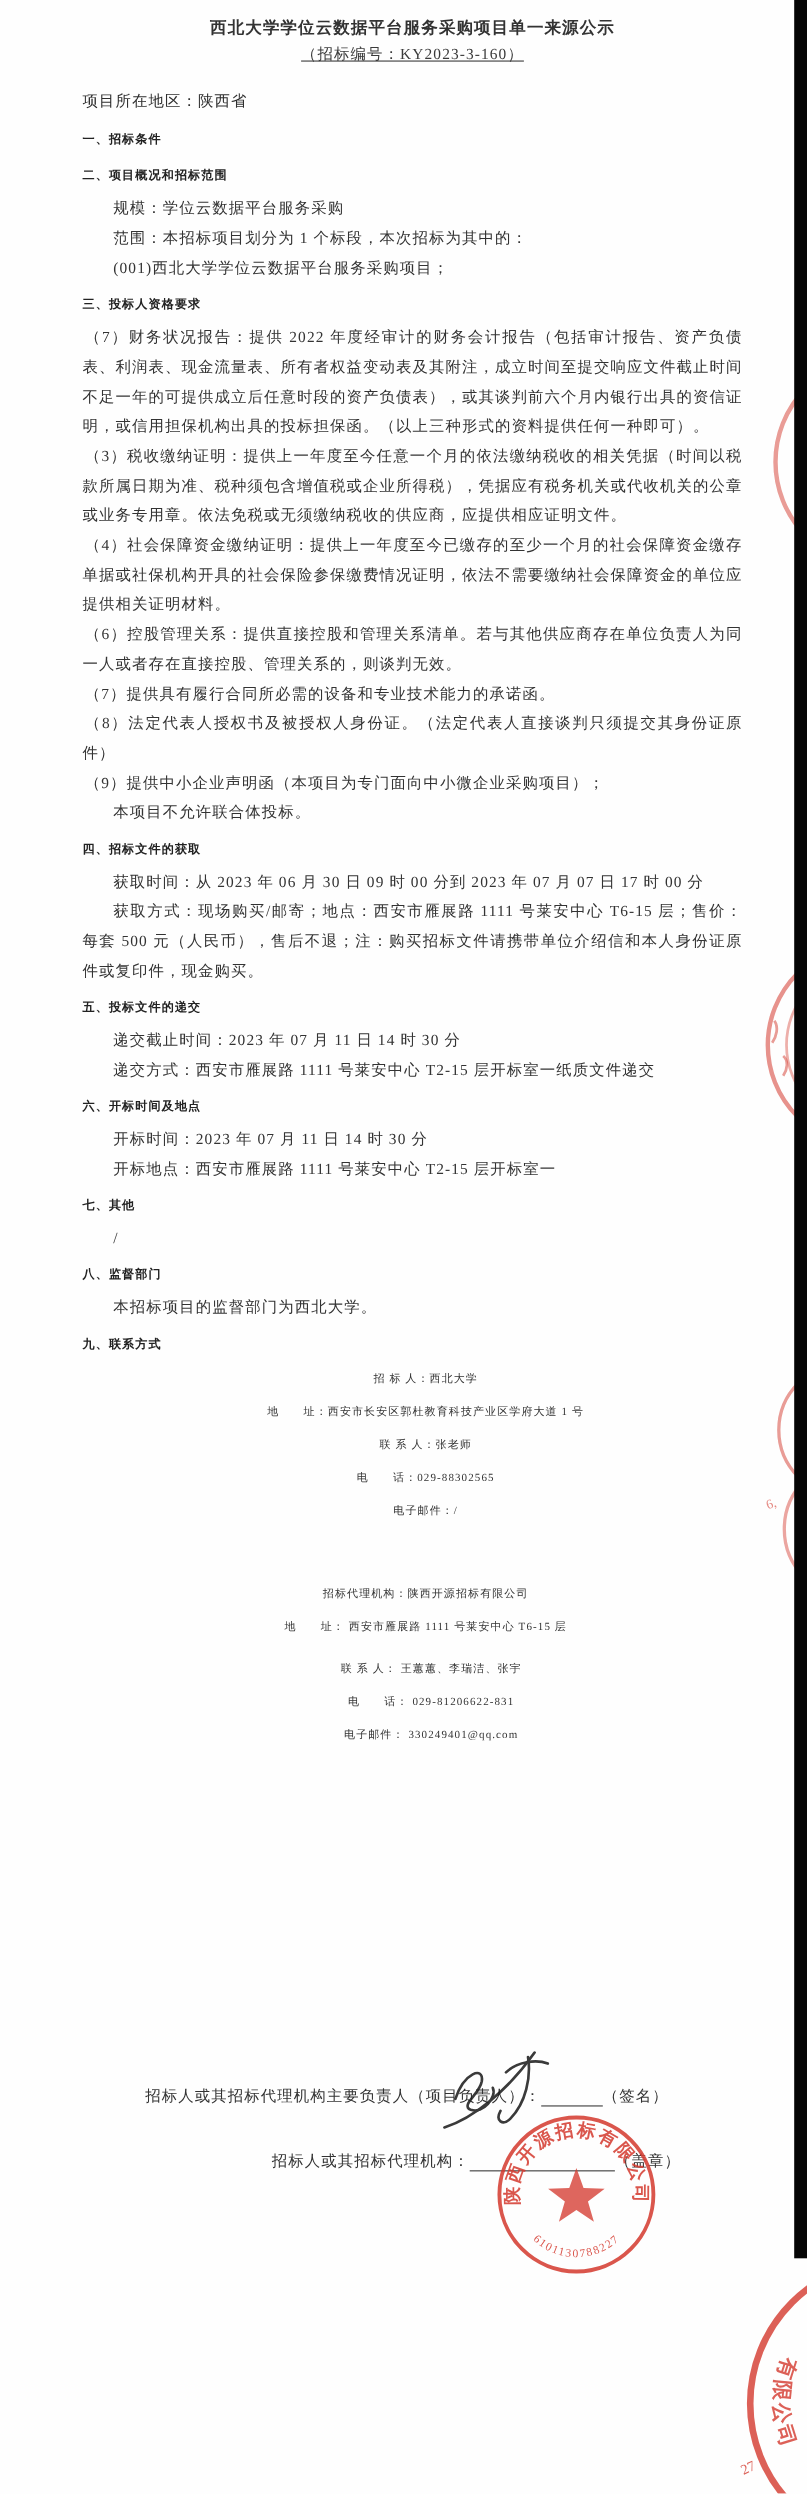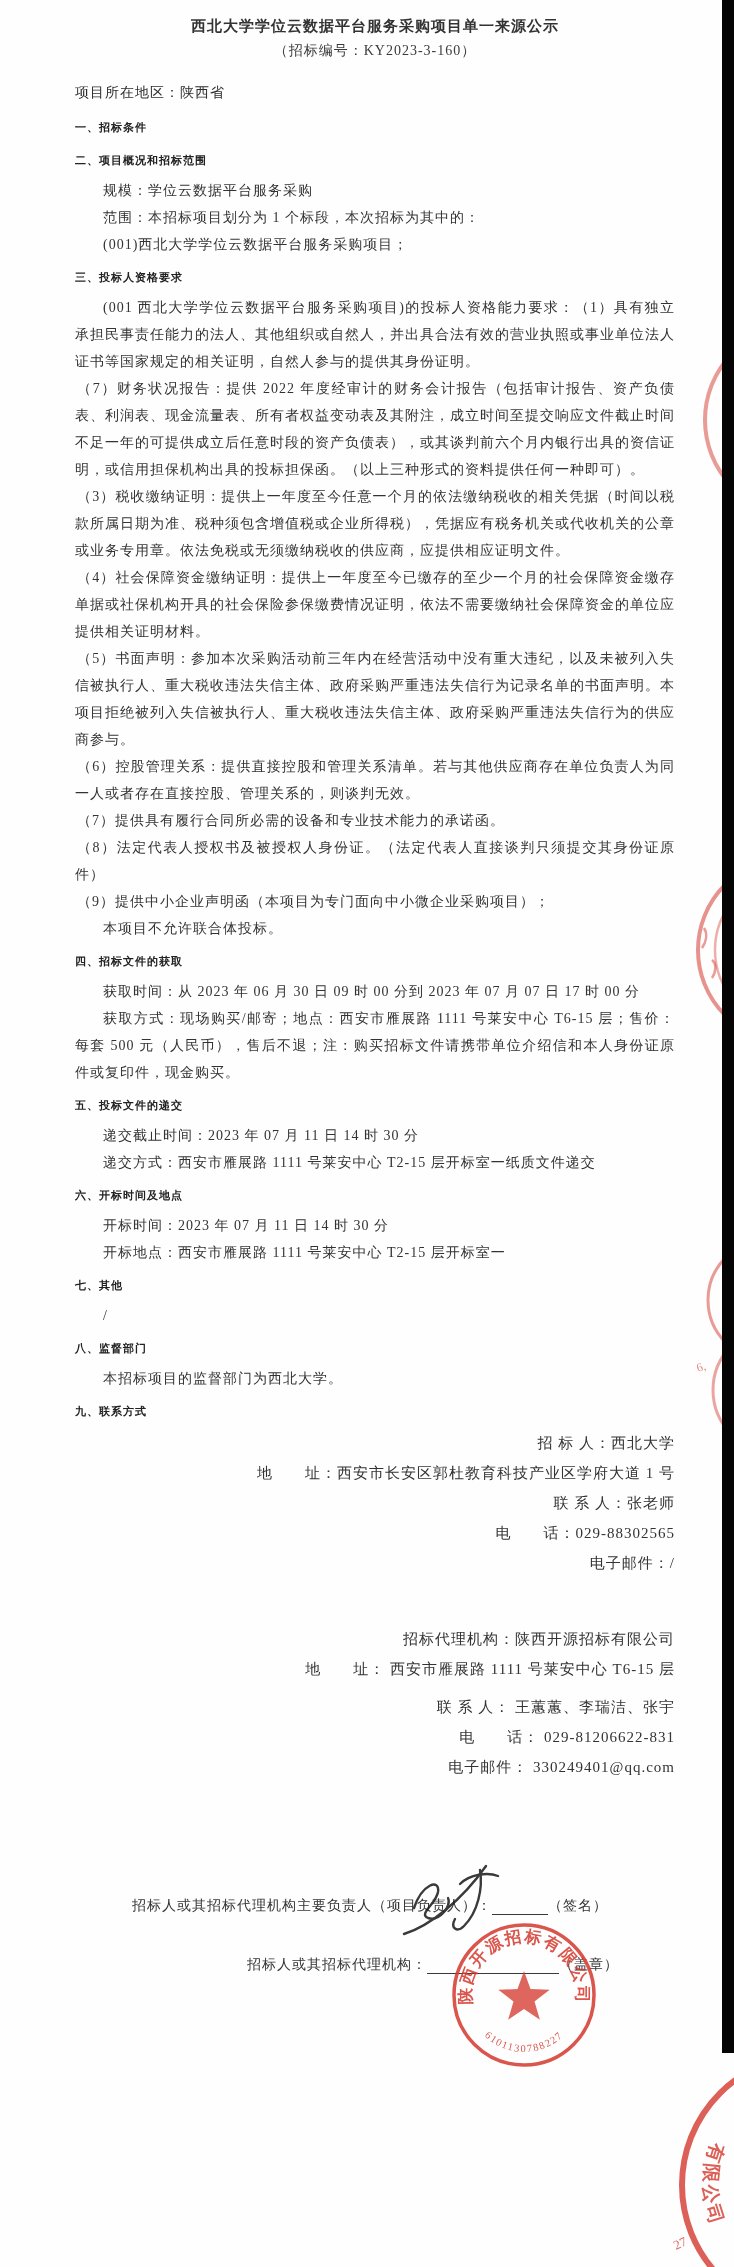--- a/index.html
+++ b/index.html
@@ -1,26 +1,26 @@
 <!DOCTYPE html>
 <html lang="zh"><head>
 <meta charset="utf-8">
 <style>
   html,body{margin:0;padding:0;background:#ffffff;}
   .page{position:relative;width:734px;height:2267px;background:#fefefe;overflow:hidden;
         font-family:"Liberation Serif","DejaVu Serif",serif;color:#2e2e2e;}
   .flow{position:absolute;left:75px;top:14px;width:600px;}
   .doc-title{font-size:15px;font-weight:700;color:#333;text-align:center;line-height:24px;margin:0;letter-spacing:1px;}
-  .doc-subtitle{font-size:14px;text-align:center;line-height:26px;margin:0 0 14px 0;letter-spacing:1px;color:#3a3a3a;}
+  .doc-subtitle{font-size:14px;text-align:center;line-height:26px;margin:0 0 14px 0;letter-spacing:1px;color:#3a3a3a;text-decoration:underline;}
   .region{font-size:14px;line-height:30px;margin:0;letter-spacing:1px;}
   h2.sec{font-size:11px;line-height:28px;margin:5px 0 3px 0;font-weight:700;color:#222;letter-spacing:1px;}
   p.body{margin:0;line-height:27px;font-size:14px;letter-spacing:1px;text-align:justify;color:#333;}
   p.indent{text-indent:2em;}
   p.flush{text-indent:0.15em;}
-  p.cline{margin:0;line-height:30px;font-size:15px;letter-spacing:1px;text-align:right;padding-left:2.4em;color:#333;}
+  p.cline{margin:0;line-height:30px;font-size:10px;letter-spacing:1px;text-align:center;padding-left:2.4em;color:#333;}
   .agency-block{margin-top:46px;}
   .agency-contacts{margin-top:8px;font-family:Liberation Serif, serif;}
   .agency-contacts p.cline{padding-left:3.4em;}
   .sig-row{position:absolute;font-size:14px;letter-spacing:1px;color:#333;white-space:nowrap;}
   .sig-row-1{left:132px;top:1897px;}
   .sig-row-2{left:247px;top:1956px;}
   .uline{display:inline-block;border-bottom:1.5px solid #3a3a3a;height:15px;vertical-align:bottom;}
   .uline-1{width:56px;}
   .uline-2{width:132px;}
   .seal-layer{position:absolute;left:0;top:0;pointer-events:none;}
@@ -38,25 +38,23 @@
     <p class="region">项目所在地区：陕西省</p>
 
     <h2 class="sec">一、招标条件</h2>
 
     <h2 class="sec">二、项目概况和招标范围</h2>
     <p class="body indent">规模：学位云数据平台服务采购</p>
     <p class="body indent">范围：本招标项目划分为 1 个标段，本次招标为其中的：</p>
     <p class="body indent">(001)西北大学学位云数据平台服务采购项目；</p>
 
     <h2 class="sec">三、投标人资格要求</h2>
-    <p class="body indent">(001 西北大学学位云数据平台服务采购项目)的投标人资格能力要求：（1）具有独立承担民事责任能力的法人、其他组织或自然人，并出具合法有效的营业执照或事业单位法人证书等国家规定的相关证明，自然人参与的提供其身份证明。</p>
     <p class="body flush">（7）财务状况报告：提供 2022 年度经审计的财务会计报告（包括审计报告、资产负债表、利润表、现金流量表、所有者权益变动表及其附注，成立时间至提交响应文件截止时间不足一年的可提供成立后任意时段的资产负债表），或其谈判前六个月内银行出具的资信证明，或信用担保机构出具的投标担保函。（以上三种形式的资料提供任何一种即可）。</p>
     <p class="body flush">（3）税收缴纳证明：提供上一年度至今任意一个月的依法缴纳税收的相关凭据（时间以税款所属日期为准、税种须包含增值税或企业所得税），凭据应有税务机关或代收机关的公章或业务专用章。依法免税或无须缴纳税收的供应商，应提供相应证明文件。</p>
     <p class="body flush">（4）社会保障资金缴纳证明：提供上一年度至今已缴存的至少一个月的社会保障资金缴存单据或社保机构开具的社会保险参保缴费情况证明，依法不需要缴纳社会保障资金的单位应提供相关证明材料。</p>
-    <p class="body flush">（5）书面声明：参加本次采购活动前三年内在经营活动中没有重大违纪，以及未被列入失信被执行人、重大税收违法失信主体、政府采购严重违法失信行为记录名单的书面声明。本项目拒绝被列入失信被执行人、重大税收违法失信主体、政府采购严重违法失信行为的供应商参与。</p>
     <p class="body flush">（6）控股管理关系：提供直接控股和管理关系清单。若与其他供应商存在单位负责人为同一人或者存在直接控股、管理关系的，则谈判无效。</p>
     <p class="body flush">（7）提供具有履行合同所必需的设备和专业技术能力的承诺函。</p>
     <p class="body flush">（8）法定代表人授权书及被授权人身份证。（法定代表人直接谈判只须提交其身份证原件）</p>
     <p class="body flush">（9）提供中小企业声明函（本项目为专门面向中小微企业采购项目）；</p>
     <p class="body indent">本项目不允许联合体投标。</p>
 
     <h2 class="sec">四、招标文件的获取</h2>
     <p class="body indent">获取时间：从 2023 年 06 月 30 日 09 时 00 分到 2023 年 07 月 07 日 17 时 00 分</p>
     <p class="body indent">获取方式：现场购买/邮寄；地点：西安市雁展路 1111 号莱安中心 T6-15 层；售价：每套 500 元（人民币），售后不退；注：购买招标文件请携带单位介绍信和本人身份证原件或复印件，现金购买。</p>
 

